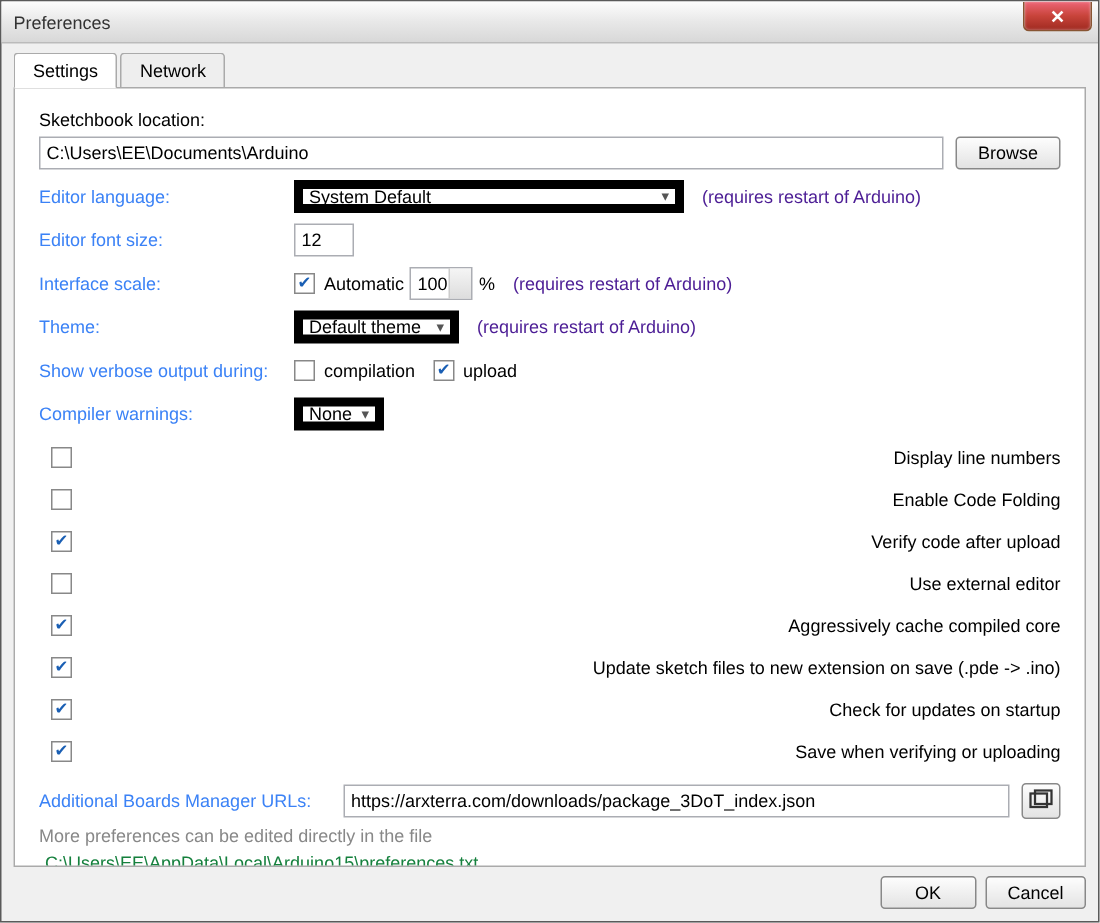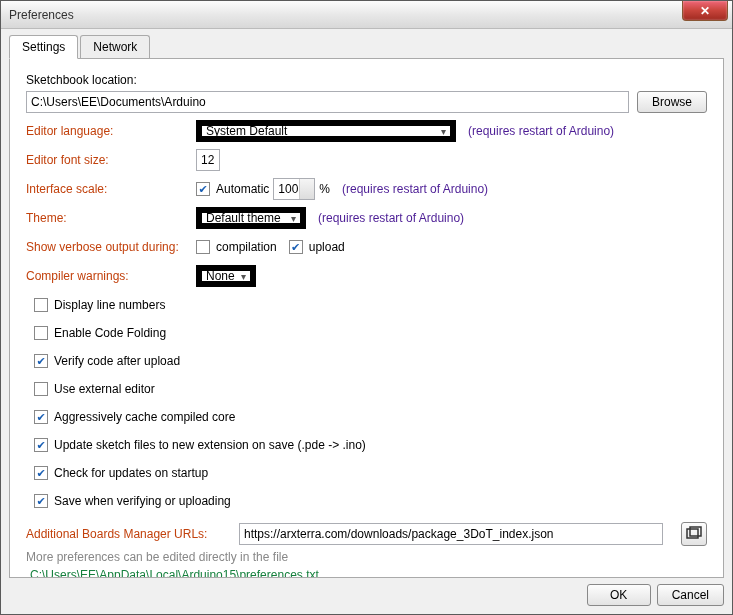--- a/index.html
+++ b/index.html
@@ -7,39 +7,39 @@
 .window { width: 733px; height: 615px; background: #f0f0f0; border: 1px solid #5a5a5a; position: relative; box-shadow: 0 3px 10px rgba(0,0,0,0.4); }
 .titlebar { height: 28px; background: linear-gradient(to bottom, #fdfdfd, #e8e8e8 50%, #d8d8d8); display: flex; align-items: center; padding-left: 8px; border-bottom: 1px solid #bbb; position: relative; }
 .titlebar-text { color: #333; }
 .close-btn { position: absolute; right: 4px; top: 0; width: 46px; height: 20px; background: linear-gradient(to bottom, #e67, #c8443b 50%, #a02a20); border: 1px solid #853; border-top: none; border-radius: 0 0 4px 4px; color: #fff; display: flex; align-items: center; justify-content: center; font-weight: bold; cursor: pointer; box-shadow: inset 0 0 2px rgba(255,255,255,0.5); }
 .content { padding: 6px 8px 8px 8px; height: calc(100% - 28px); display: flex; flex-direction: column; }
 .tabs { display: flex; align-items: flex-end; position: relative; z-index: 2; }
 .tab { padding: 4px 12px; border: 1px solid #aaa; border-bottom: none; background: #eee; margin-right: 2px; border-radius: 3px 3px 0 0; cursor: pointer; }
 .tab.active { background: #fff; border-bottom: 1px solid #fff; margin-bottom: -1px; }
 .panel { flex: 1; border: 1px solid #aaa; background: #fff; padding: 14px 16px; overflow: hidden; }
 .row { display: flex; align-items: center; margin-bottom: 7px; min-height: 22px; }
-.row-label { width: 170px; color: #c2410c; }
+.row-label { width: 170px; color: #3b82f6; }
 .text-input { border: 1px solid #abadb3; padding: 2px 4px; height: 22px; background: #fff; }
 .text-input.wide { flex: 1; }
 .btn { border: 1px solid #888; background: linear-gradient(to bottom, #fdfdfd, #e3e3e3); padding: 3px 14px; border-radius: 3px; cursor: pointer; min-width: 64px; text-align: center; }
 .select { border: 6px solid #000000; background: #fff; height: 22px; padding: 0 18px 0 4px; display: inline-flex; align-items: center; position: relative; cursor: pointer; }
 .select::after { content: "▾"; position: absolute; right: 4px; color: #555; font-size: 10px; }
 .select.lang { width: 260px; }
 .select.theme { width: 110px; }
 .select.warn { width: 60px; }
 .aux { margin-left: 12px; color: #4c1d95; }
 .chk { width: 14px; height: 14px; border: 1px solid #888; background: #fff; display: inline-flex; align-items: center; justify-content: center; margin-right: 6px; cursor: pointer; font-size: 11px; color: #1a5fb4; line-height: 1; }
 .chk.checked::before { content: "✔"; }
 .checklist { margin: 4px 0 10px 8px; }
-.checklist .row { margin-bottom: 6px; }
+.checklist .row { margin-bottom: 6px; justify-content: space-between; }
 .stepper { width: 42px; height: 22px; border: 1px solid #abadb3; background: #fff; display: inline-flex; align-items: center; padding: 0 4px; margin: 0 4px; position: relative; }
 .stepper::after { content: ""; position: absolute; right: 0; top: 0; bottom: 0; width: 14px; border-left: 1px solid #ccc; background: linear-gradient(#f5f5f5,#ddd); }
 .footer-note { color: #888; margin-top: 4px; }
 .prefpath { color: #15803d; margin: 4px 4px; }
-.urlrow { display: flex; align-items: center; margin-top: 8px; gap: 18px; }
+.urlrow { display: flex; align-items: center; margin-top: 8px; gap: 8px; }
 .urlrow .row-label { width: 195px; }
 .icon-btn { width: 26px; height: 24px; border: 1px solid #888; background: linear-gradient(to bottom, #fdfdfd, #e3e3e3); border-radius: 3px; display: flex; align-items: center; justify-content: center; cursor: pointer; }
 .icon-btn svg { width: 16px; height: 16px; }
 .bottom-buttons { display: flex; justify-content: flex-end; gap: 6px; padding-top: 6px; }
 input[type=text] { font-family: inherit; font-size: 12px; }
 </style>
 </head>
 <body>
 
 <div class="window">
@@ -68,21 +68,21 @@
       <div class="row">
         <div class="row-label">Editor language:</div>
         <div class="select lang">
             <span>System Default</span>
           </div>
         <span class="aux">(requires restart of Arduino)</span>
       </div>
 
       <div class="row">
         <div class="row-label">Editor font size:</div>
-        <input type="text" class="text-input" style="width: 24px;" value="12">
+        <input type="text" class="text-input" style="width: 40px;" value="12">
       </div>
 
       <div class="row">
         <div class="row-label">Interface scale:</div>
         <span class="chk checked"></span>
         <span>Automatic</span>
         <span class="stepper">
             <span>100</span>
           </span>
         <span>%</span>

